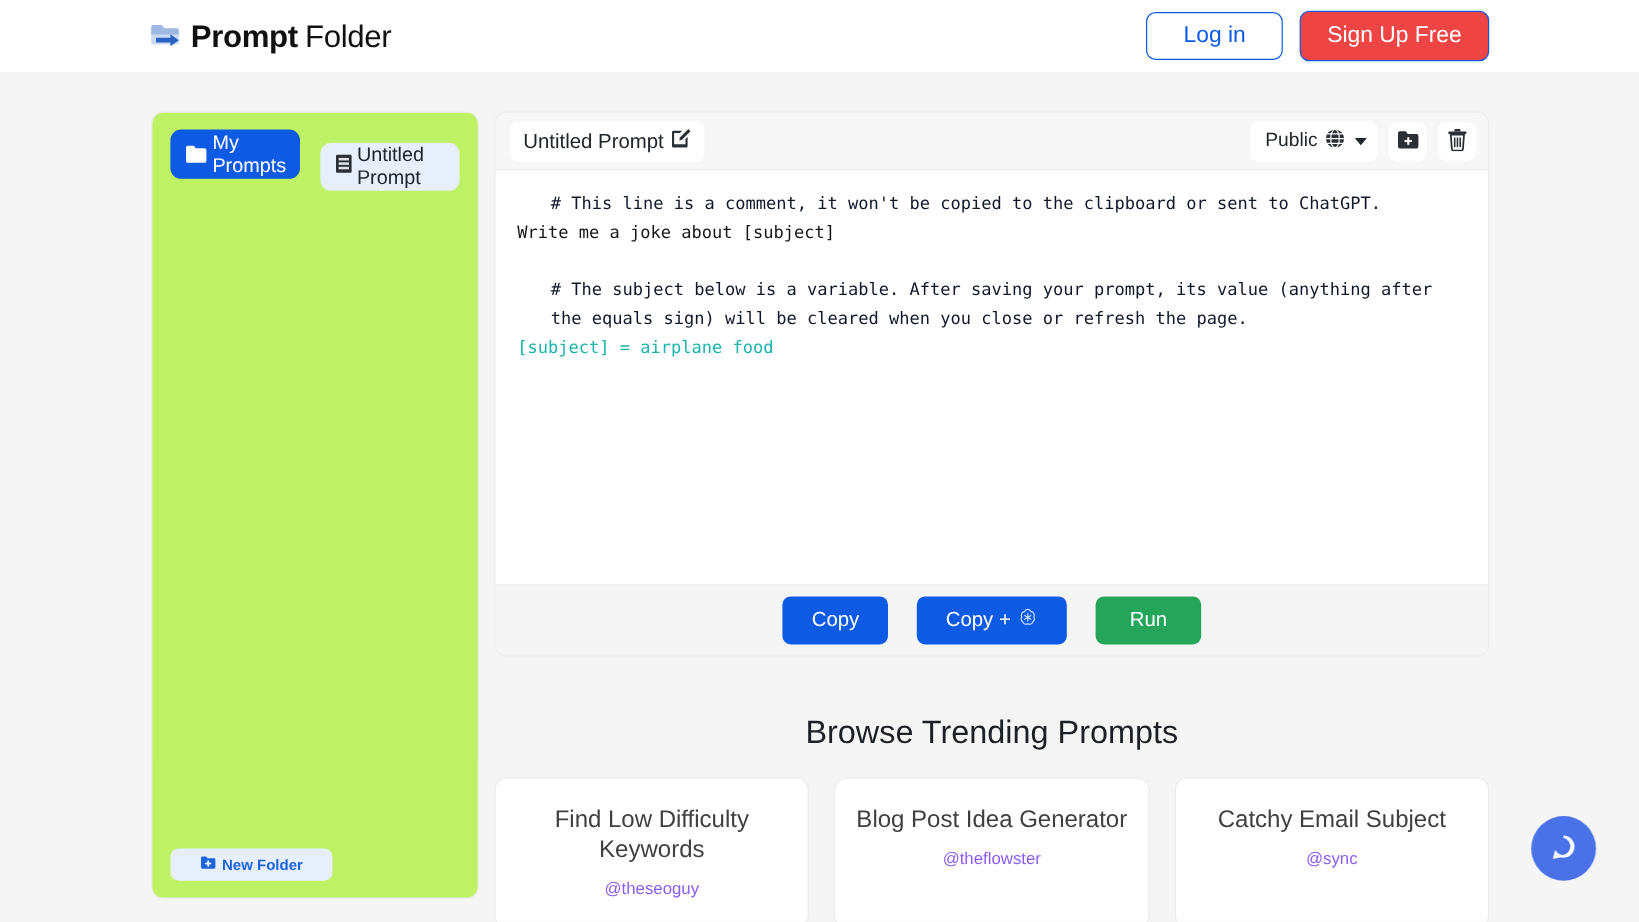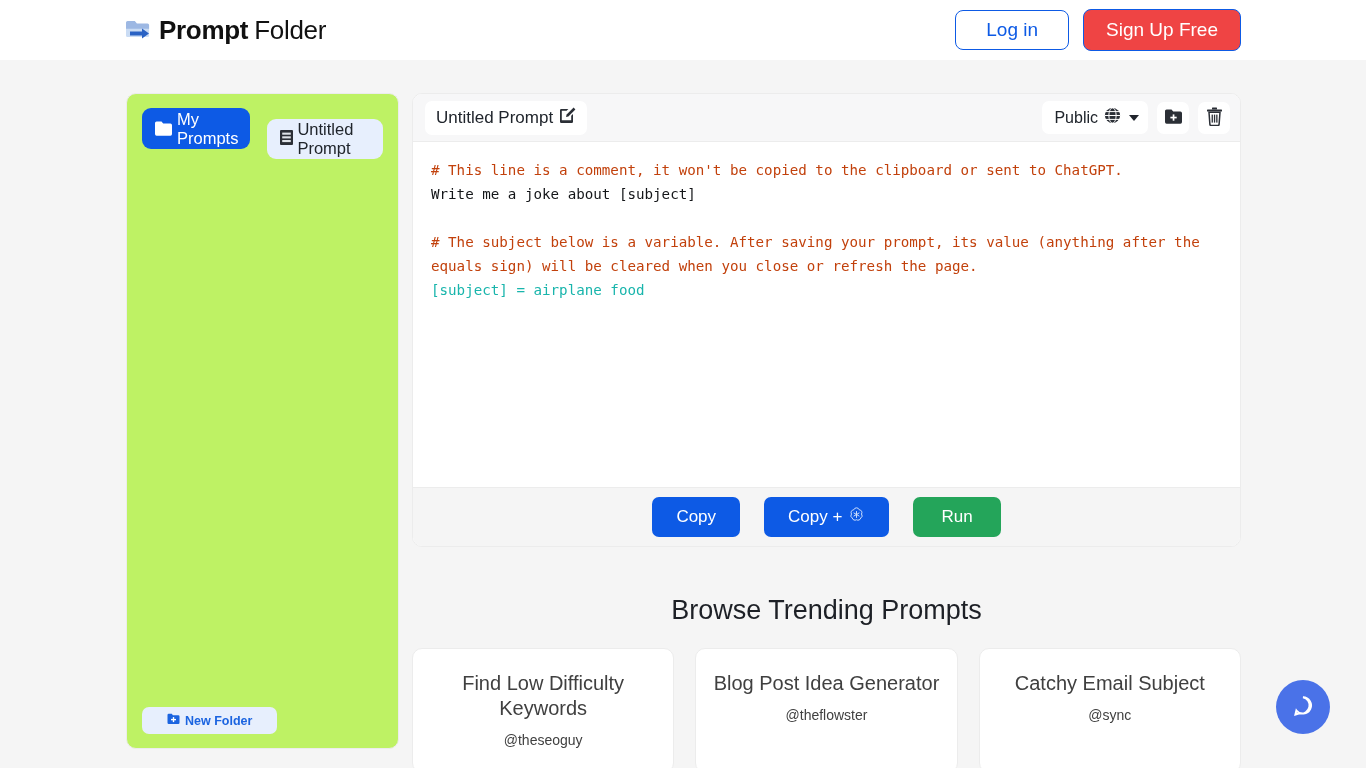--- a/index.html
+++ b/index.html
@@ -182,21 +182,21 @@
   .editor-body {
     padding: 16px 18px 20px 18px;
     min-height: 345px;
     background: #fff;
     font-family: "DejaVu Sans Mono", monospace;
     font-size: 14.2px;
     line-height: 24px;
     white-space: pre-wrap;
     word-break: break-word;
   }
-  .ln-comment { color: #c2410c; }
+  .ln-comment { color: #0f172a; margin-left: 28px; }
   .ln-text { color: #141619; }
   .ln-var { color: #19b5ac; }
 
   .editor-foot {
     background: #f5f5f5;
     border-top: 1px solid #ececec;
     height: 59px;
     display: flex;
     align-items: center;
     justify-content: center;
@@ -242,21 +242,21 @@
     flex: 1;
     background: #fff;
     border: 1px solid #ececec;
     border-radius: 10px;
     padding: 22px 14px 24px 14px;
     text-align: center;
     cursor: pointer;
     min-height: 99px;
   }
   .trend-name { font-size: 20px; color: #404040; line-height: 1.25; }
-  .trend-author { font-size: 14px; color: #404040; margin-top: 11px; }
+  .trend-author { font-size: 14px; color: #8b5cf6; margin-top: 11px; }
 
   
   .help-bubble {
     position: fixed;
     right: 36px; bottom: 34px;
     width: 54px; height: 54px;
     border-radius: 50%;
     background: #4a72e8;
     border: none;
     display: flex; align-items: center; justify-content: center;

